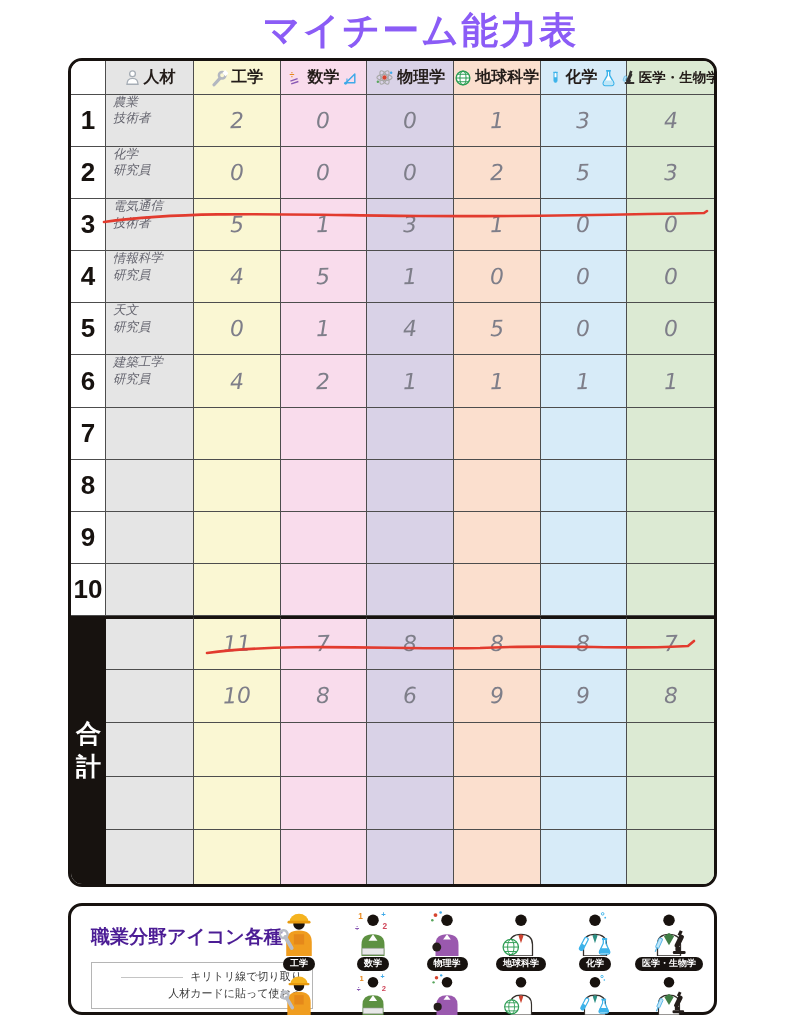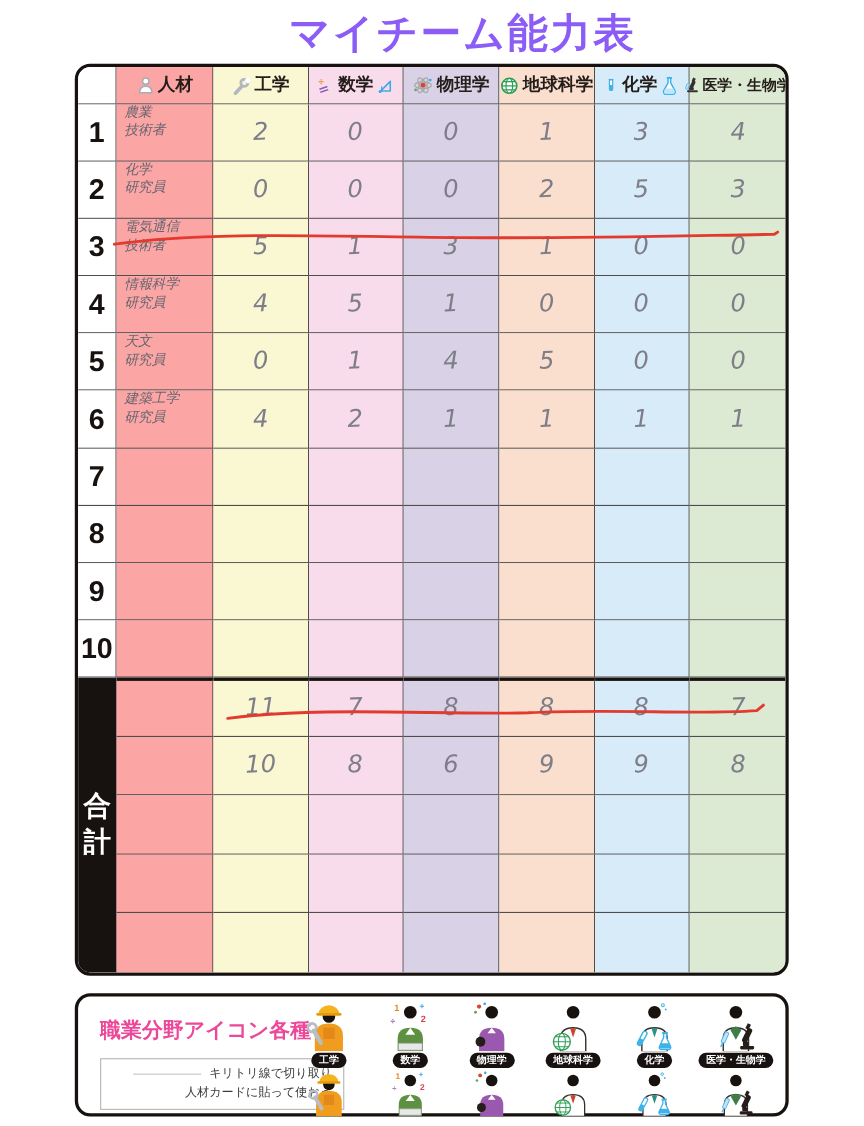--- a/index.html
+++ b/index.html
@@ -24,21 +24,21 @@
     grid-template-rows:34px repeat(10,52fr) repeat(5,53.5fr);
   }
   .cell{
     border-right:1px solid #4d4d4d;border-bottom:1px solid #4d4d4d;
     display:flex;align-items:center;justify-content:center;
     box-sizing:border-box;min-width:0;min-height:0;
   }
   .cell.lastcol{border-right:none;}
   .cell.lastrow{border-bottom:none;}
   .thickTop{border-top:3px solid #17120f;}
-  .c-gray{background:#fca5a5;}
+  .c-gray{background:#e5e5e5;}
   .c-yellow{background:#faf7d3;}
   .c-pink{background:#f9dcec;}
   .c-purple{background:#d9d2e7;}
   .c-peach{background:#fbdfce;}
   .c-blue{background:#d7ebf8;}
   .c-green{background:#dcead3;}
   .c-white{background:#ffffff;}
   .hdr{font-weight:bold;font-size:16px;gap:3px;white-space:nowrap;}
   .hdr.small{font-size:13.5px;gap:2px;}
   .rownum{font-weight:bold;font-size:26px;color:#17120f;}
@@ -55,21 +55,21 @@
   }
   .band span{color:#ffffff;font-weight:bold;font-size:25px;line-height:1;}
   
   .overlay{position:absolute;left:0;top:0;width:785px;height:1024px;pointer-events:none;}
   
   .legend{
     position:absolute;left:68px;top:903px;width:649px;height:112px;
     border:3px solid #17120f;border-radius:14px;box-sizing:border-box;background:#fff;
   }
   .legend-left{position:absolute;left:20px;top:18px;width:230px;}
-  .legend-title{font-size:19px;font-weight:bold;color:#ec4899;}
+  .legend-title{font-size:19px;font-weight:bold;color:#4c1d95;}
   .legend-note{
     margin-top:12px;border:1px solid #b5b5b5;padding:5px 10px 6px 6px;
     font-size:11px;line-height:1.55;color:#3a3a3a;text-align:right;box-sizing:border-box;width:222px;
   }
   .cutline{display:inline-block;width:62px;border-top:1px solid #c4c4c4;vertical-align:middle;margin-right:7px;}
   .icon-cols{position:absolute;right:8px;top:4px;display:flex;}
   .icon-col{width:74px;display:flex;flex-direction:column;align-items:center;}
   .licon{width:40px;height:46px;}
   .licon2{width:40px;height:42px;margin-top:2px;}
   .badge{

